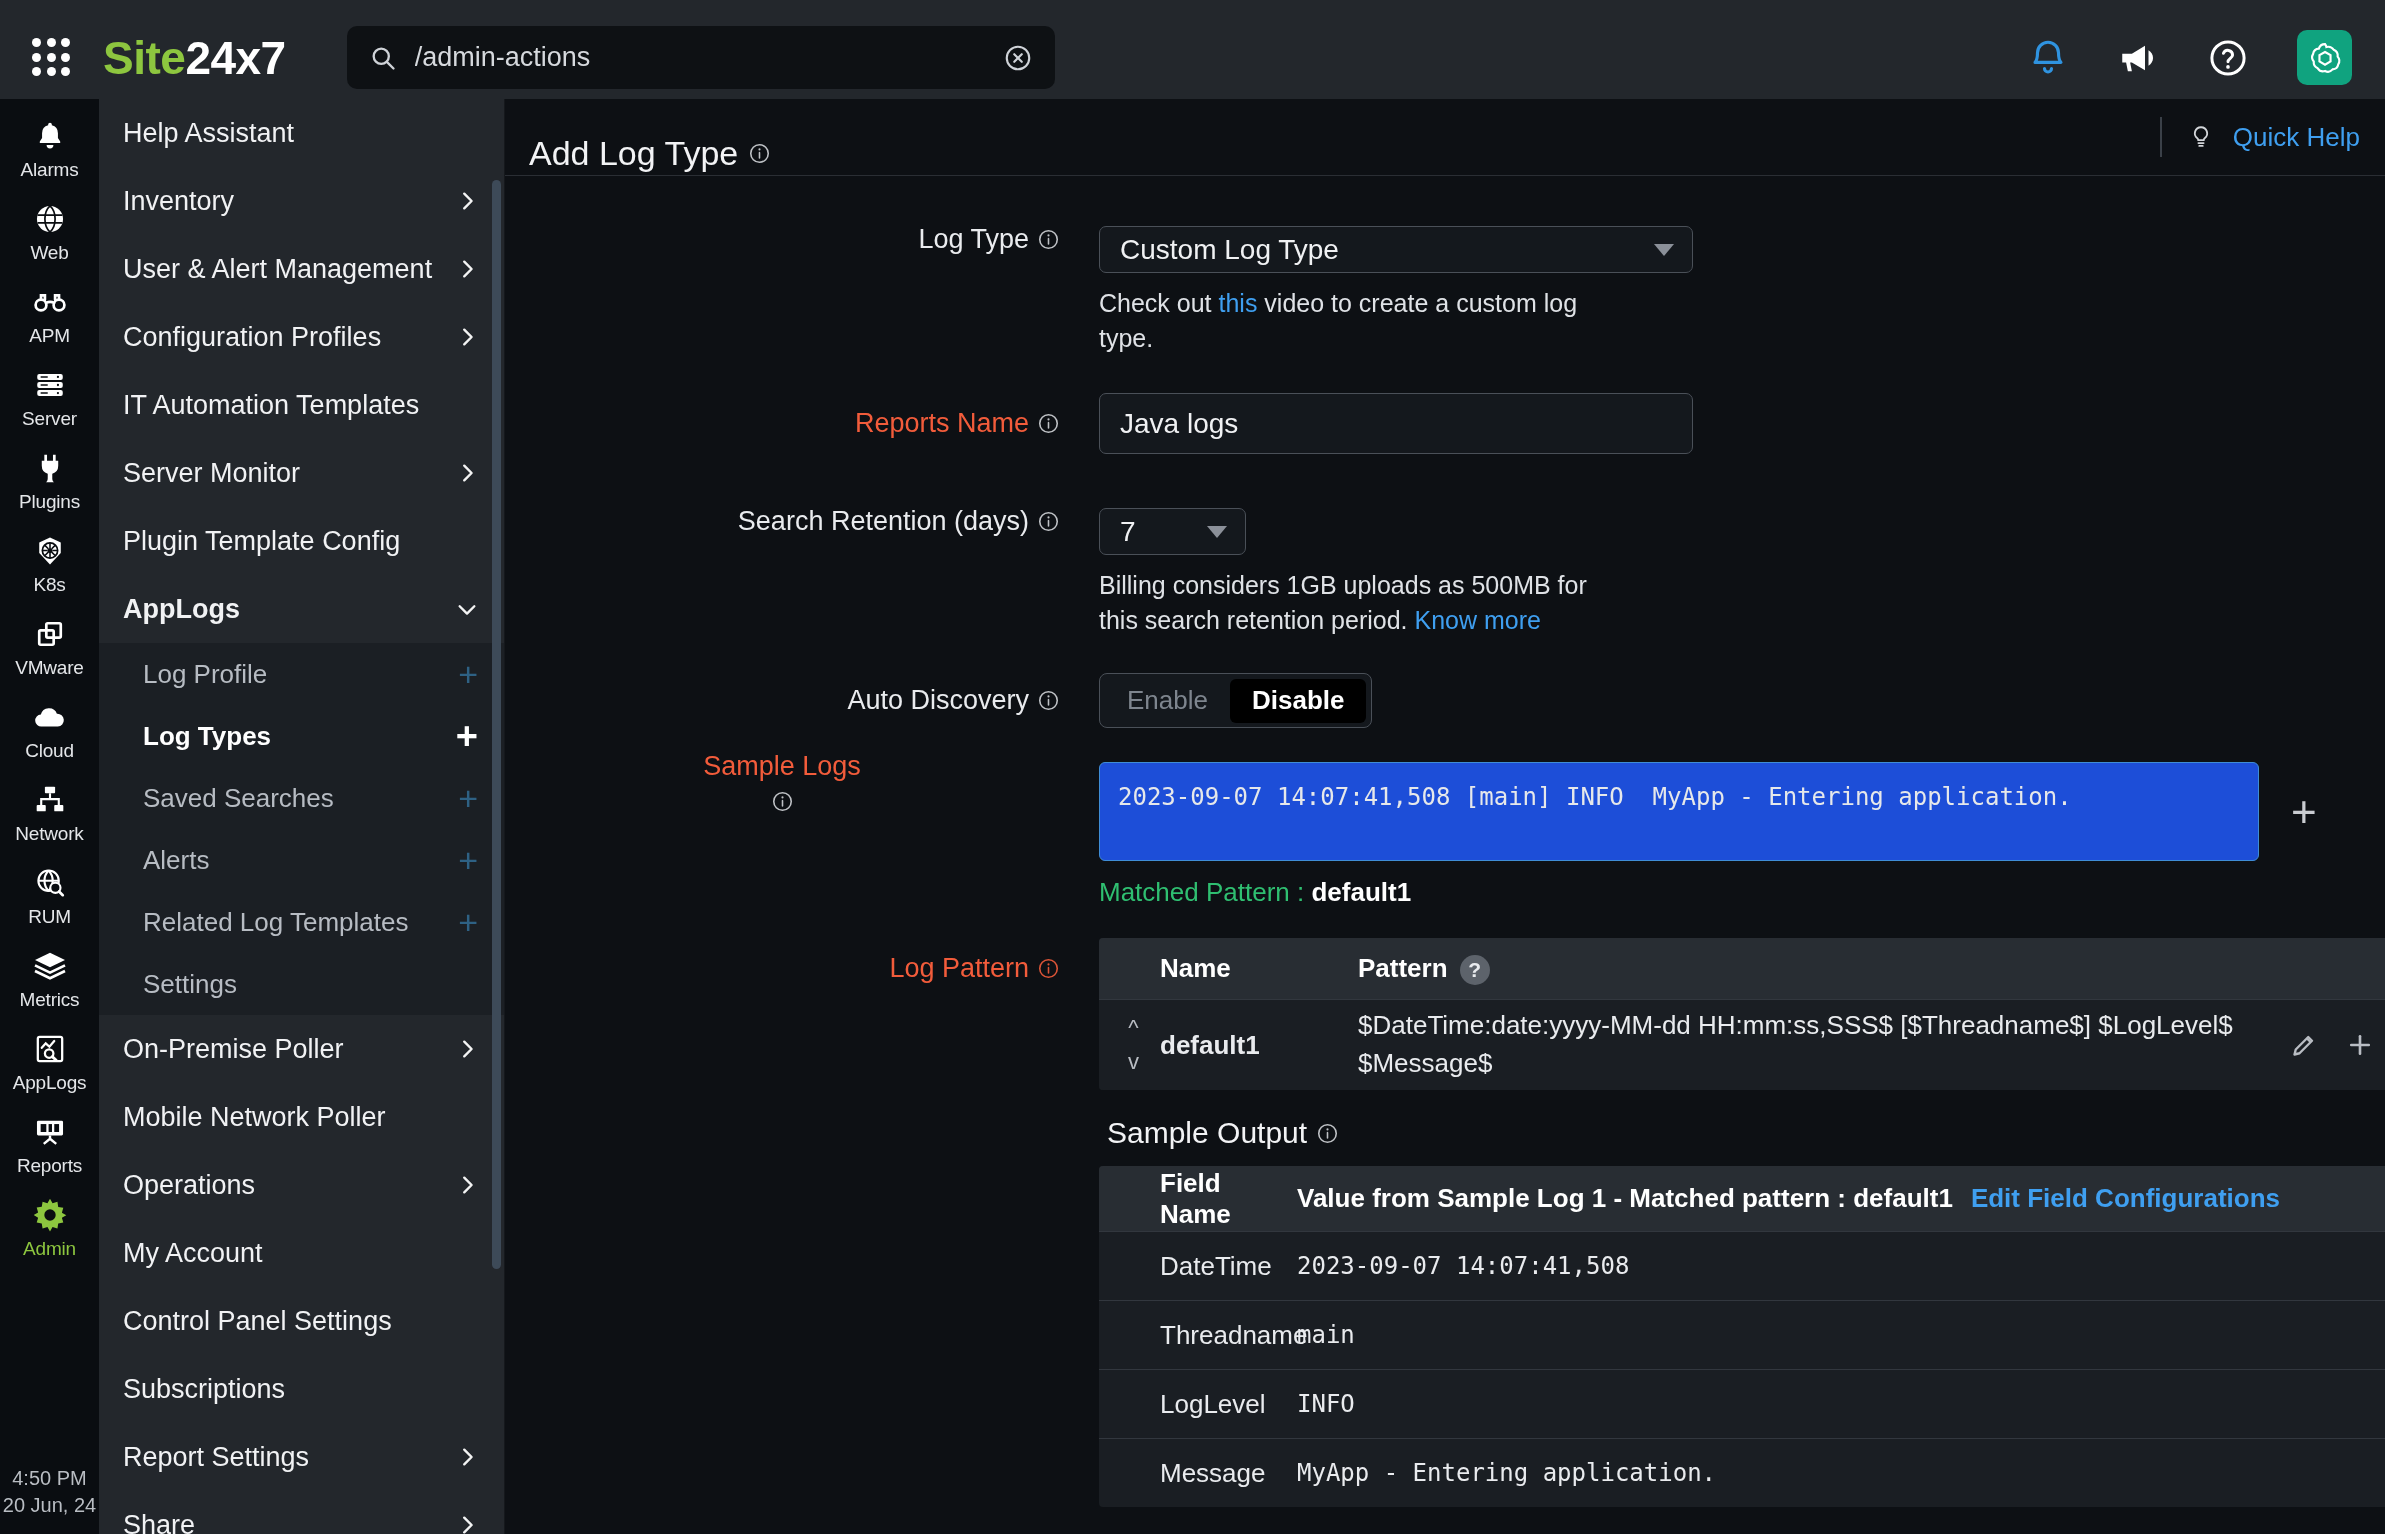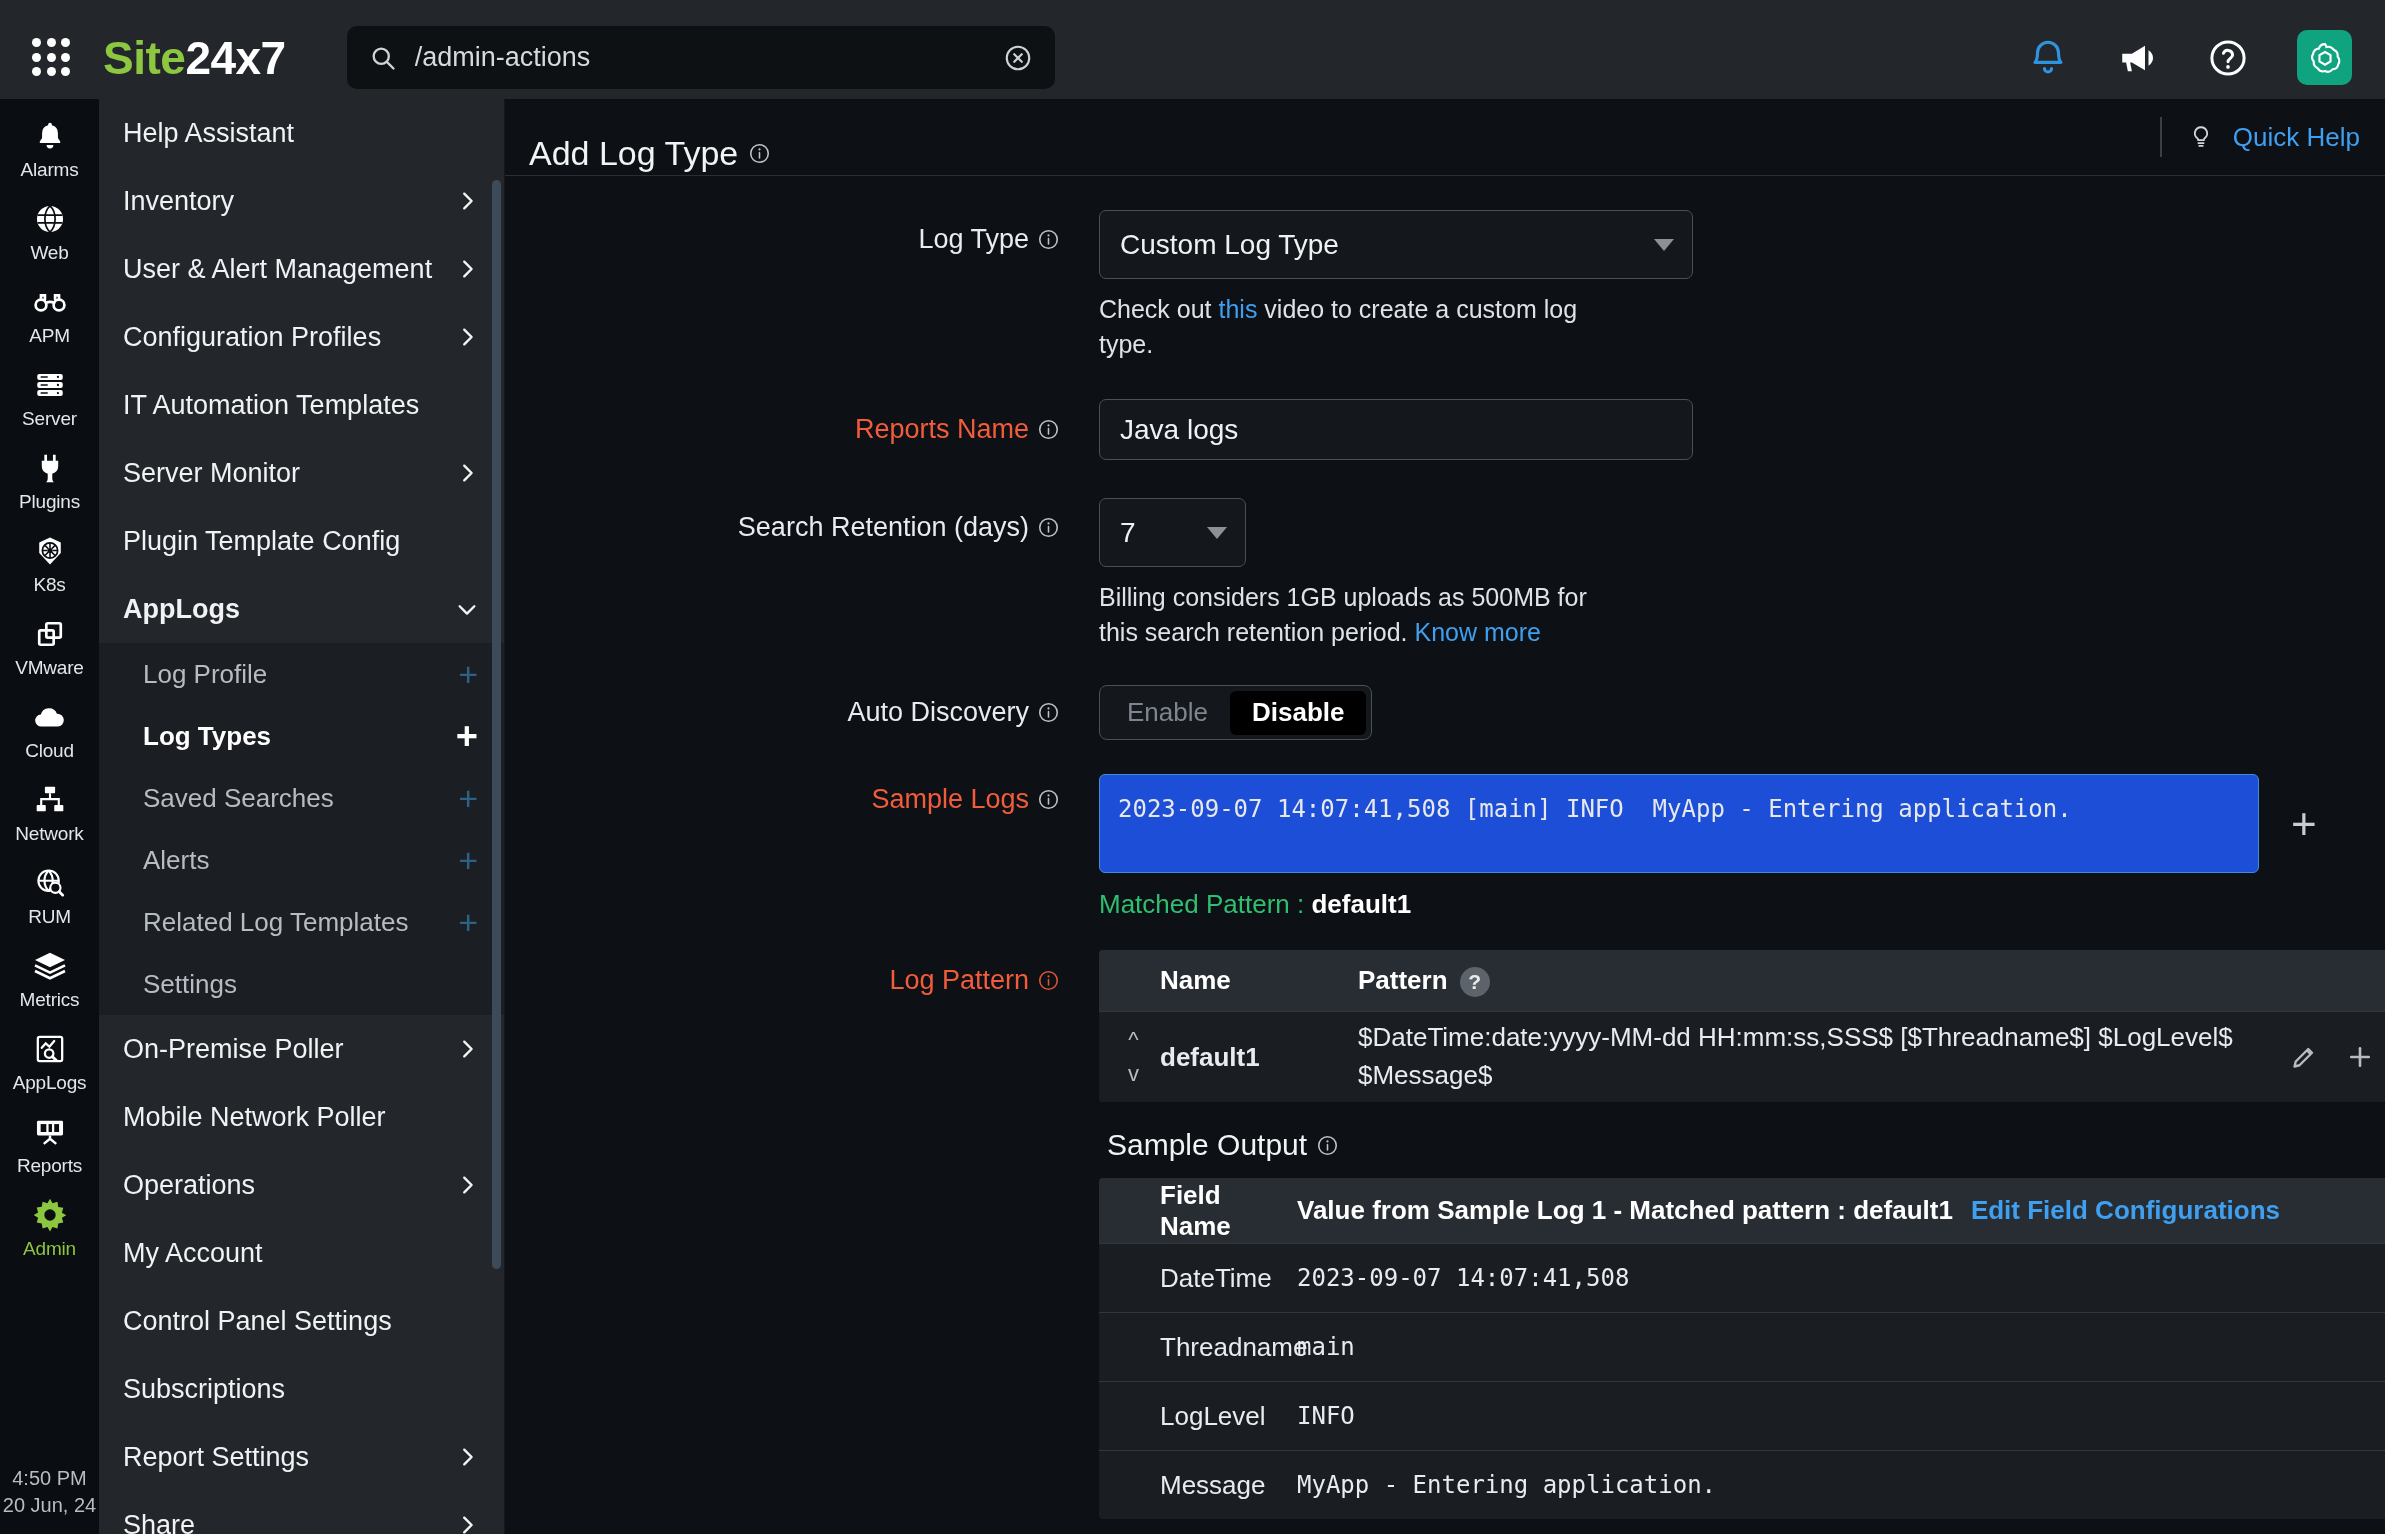--- a/index.html
+++ b/index.html
@@ -108,22 +108,22 @@
     justify-content: flex-end; gap: 9px; white-space: nowrap;
   }
   .lbl.req { color: #f25c3b; }
   .ctl { flex: 1; min-width: 0; }
 
   .info-ic { width: 21px; height: 21px; flex: 0 0 21px; opacity: .9; }
 
   select.sel-input, .fake-select {
     background: #14181d; border: 1px solid #4a5058; border-radius: 7px;
     color: #f0f1f3; font-size: 28px; font-family: "Liberation Sans", sans-serif;
-    height: 69px; padding: 0 20px; outline: none; appearance: none;
-    display: flex; align-items: center; position: relative; cursor: pointer;
+    height: 47px; padding: 0 20px; outline: none; appearance: none;
+    display: flex; align-items: center; position: relative; cursor: pointer; margin-top: 16px;
   }
   .fake-select .caret {
     position: absolute; right: 18px; top: 50%; transform: translateY(-50%);
     width: 0; height: 0; border-left: 10px solid transparent; border-right: 10px solid transparent;
     border-top: 12px solid #8b9099;
   }
   .w-logtype { width: 594px; }
   .w-retention { width: 147px; }
 
   input.txt {
@@ -618,21 +618,21 @@
           </div>
           <div class="ctl">
             <div class="toggle">
               <span>Enable</span>
               <span class="on">Disable</span>
             </div>
           </div>
         </div>
 
         <div class="row" style="margin-top:34px;">
-          <div class="lbl req" style="height:50px;">
+          <div class="lbl req" style="height:50px;flex-direction:column;">
             <span>Sample Logs</span>
             <svg class="info-ic" viewBox="0 0 24 24" fill="none" stroke="#d2d5d9" stroke-width="1.8">
                 <circle cx="12" cy="12" r="10"></circle>
                 <line x1="12" y1="11" x2="12" y2="17" stroke-linecap="round"></line>
                 <circle cx="12" cy="7.3" r="1.2" fill="#d2d5d9" stroke="none"></circle>
               </svg>
           </div>
           <div class="ctl">
             <div style="display:flex;align-items:center;">
               <textarea class="logsbox" style="">2023-09-07 14:07:41,508 [main] INFO  MyApp - Entering application.</textarea>

